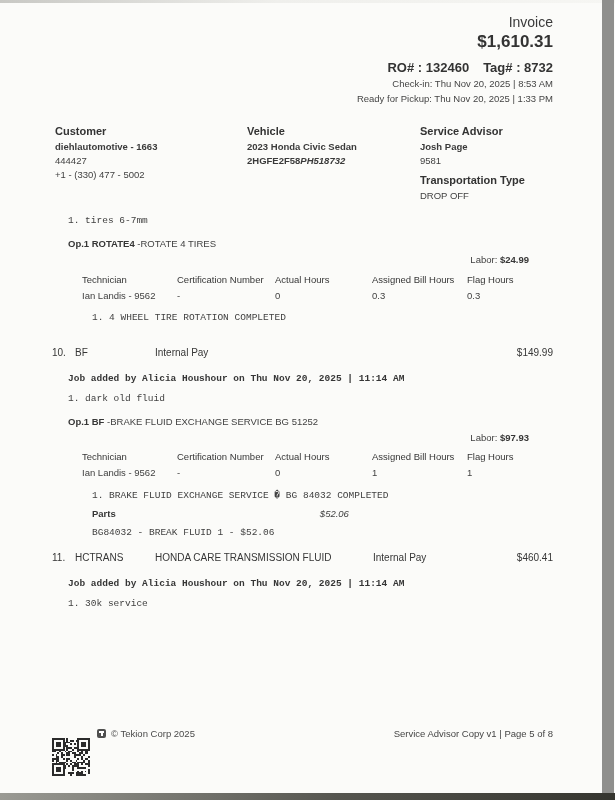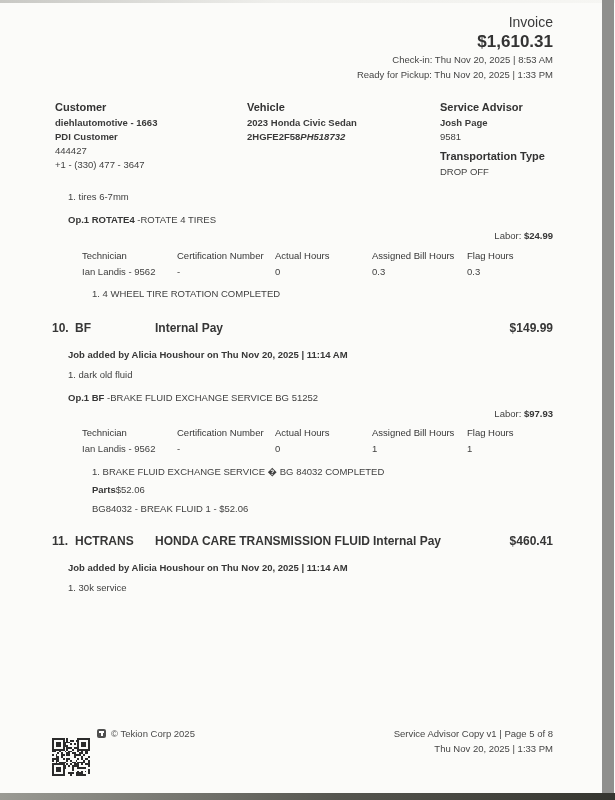--- a/index.html
+++ b/index.html
@@ -24,91 +24,93 @@
   .inv-total  { font-size:17px; line-height:22px; font-weight:700; color:#333; }
   .ro-line    { margin-top:6px; font-size:13px; line-height:18px; font-weight:700; color:#333; }
   .ro-line .sep { display:inline-block; width:14px; }
   .date-line  { font-size:9.5px; line-height:14.5px; color:#454545; }
 
   
   .info-row { position:relative; margin-top:18px; height:84px; }
   .col { position:absolute; top:0; }
   .col-customer { left:55px; width:180px; }
   .col-vehicle  { left:247px; width:165px; }
-  .col-advisor  { left:440px; width:140px; }
+  .col-advisor  { left:420px; width:140px; }
   .col-label { font-size:11px; line-height:14px; font-weight:700; color:#333; margin-bottom:2px; }
   .col-line  { font-size:9.5px; line-height:14px; }
   .semibold  { font-weight:700; color:#3a3a3a; }
   .vin-suffix{ font-style:italic; }
   .col-sub   { margin-top:5px; }
 
   
   .indent1 { margin-left:68px; }
   .indent3 { margin-left:92px; }
-  .rtl-line { text-align:right; margin-right:62px; }
-  .note { font-size:9.5px; }
+  .rtl-line { text-align:right; margin-right:86px; }
+  .note { font-size:9.5px;font-family:Liberation Mono, monospace; }
   .op-line { font-size:9.5px; }
   .op-code { font-weight:700; color:#363636; }
   .labor-amount, .bold { font-weight:700; color:#363636; }
 
   .tech-table { margin:0 62px 0 82px; }
   .tt-row { display:flex; font-size:9.5px; line-height:16px; }
   .tt-head { font-weight:400; color:#363636; }
   .tt-c1 { width:95px; } .tt-c2 { width:98px; } .tt-c3 { width:97px; }
   .tt-c4 { width:95px; } .tt-c5 { flex:1; }
 
-  .job-row { display:flex; font-size:12px; line-height:13px; font-weight:700; color:#363636; }
+  .job-row { display:flex; font-size:10px; line-height:13px; font-weight:400; color:#363636; }
   .jr-num  { margin-left:52px; width:23px; }
   .jr-code { width:80px; }
   .jr-desc { width:218px; }
   .jr-pay  { width:100px; }
   .jr-amt  { flex:1; text-align:right; margin-right:62px; }
 
   .added-line { font-weight:700; color:#363636; }
 
   .parts-row { display:flex; margin-left:92px; margin-right:62px; }
   .parts-label { font-weight:700; color:#363636; }
-  .parts-amt { flex:1; text-align:left; }
+  .parts-amt { flex:1; text-align:center;font-style:italic; }
 
   
   .qr { position:absolute; left:52px; top:737px; width:38px; height:40px; }
   .qr svg { width:100%; height:100%; }
   .tekion-line { position:absolute; left:97px; top:727px; display:flex; align-items:center;
                  font-size:9.5px; color:#4a4a4a; }
   .tekion-logo { position:relative; display:inline-block; width:9px; height:9px;
                  background:#4f4f4f; border-radius:2px; margin-right:5px; }
   .tekion-logo::before { content:""; position:absolute; left:2px; top:2px; width:5px; height:2px; background:#fff; }
   .tekion-logo::after  { content:""; position:absolute; left:3.5px; top:2px; width:2px; height:5px; background:#fff; }
   .footer-right { position:absolute; right:62px; top:726px; text-align:right;
                   font-size:9.5px; line-height:15px; color:#454545; }
 
   .mt3 { margin-top:3px; }  .mt5 { margin-top:5px; }  .mt6 { margin-top:6px; }
-  .mt7 { margin-top:7px; }  .mt8 { margin-top:8px; }  .mt10 { margin-top:10px; } .mt13 { margin-top:13px; } .mt16 { margin-top:20px; }
+  .mt7 { margin-top:7px; }  .mt8 { margin-top:8px; }  .mt10 { margin-top:10px; } .mt13 { margin-top:13px; } .mt16 { margin-top:12px; }
   .mt22 { margin-top:22px; }
 </style>
 </head>
 <body>
 
 <div class="page">
   <div class="edge-top"></div>
 
   <div class="inv-header">
     <div class="inv-title">Invoice</div>
     <div class="inv-total">$1,610.31</div>
+    <div class="ro-line">
+      <span>RO# : 132460</span><span class="sep"></span><span>Tag# : 8732</span>
+    </div>
     <div class="date-line">Check-in: Thu Nov 20, 2025 | 8:53 AM</div>
     <div class="date-line">Ready for Pickup: Thu Nov 20, 2025 | 1:33 PM</div>
   </div>
 
   <div class="info-row">
     <div class="col col-customer">
       <div class="col-label">Customer</div>
       <div class="col-line semibold">diehlautomotive - 1663</div>
-      <div class="col-line semibold">PDI Customer</div>
       <div class="col-line">444427</div>
-      <div class="col-line">+1 - (330) 477 - 3647</div>
+      <div class="col-line">+1 - (330) 477 - 5002</div>
     </div>
     <div class="col col-vehicle">
       <div class="col-label">Vehicle</div>
       <div class="col-line semibold">2023 Honda Civic Sedan</div>
       <div class="col-line semibold"><span>2HGFE2F58</span><span class="vin-suffix">PH518732</span></div>
     </div>
     <div class="col col-advisor">
       <div class="col-label">Service Advisor</div>
       <div class="col-line semibold">Josh Page</div>
       <div class="col-line">9581</div>
@@ -339,18 +341,17 @@
         <rect x="17" y="20" width="1" height="1" fill="#2b2b2b"></rect>
         <rect x="18" y="20" width="1" height="1" fill="#2b2b2b"></rect>
       </svg>
   </div>
   <div class="tekion-line">
     <span class="tekion-logo"></span>
     <span>© Tekion Corp 2025</span>
   </div>
   <div class="footer-right">
     <div>Service Advisor Copy v1 | Page 5 of 8</div>
-    <div>Thu Nov 20, 2025 | 1:33 PM</div>
   </div>
 
   <div class="edge-right"></div>
   <div class="edge-bottom"></div>
 </div>
 
 </body></html>

